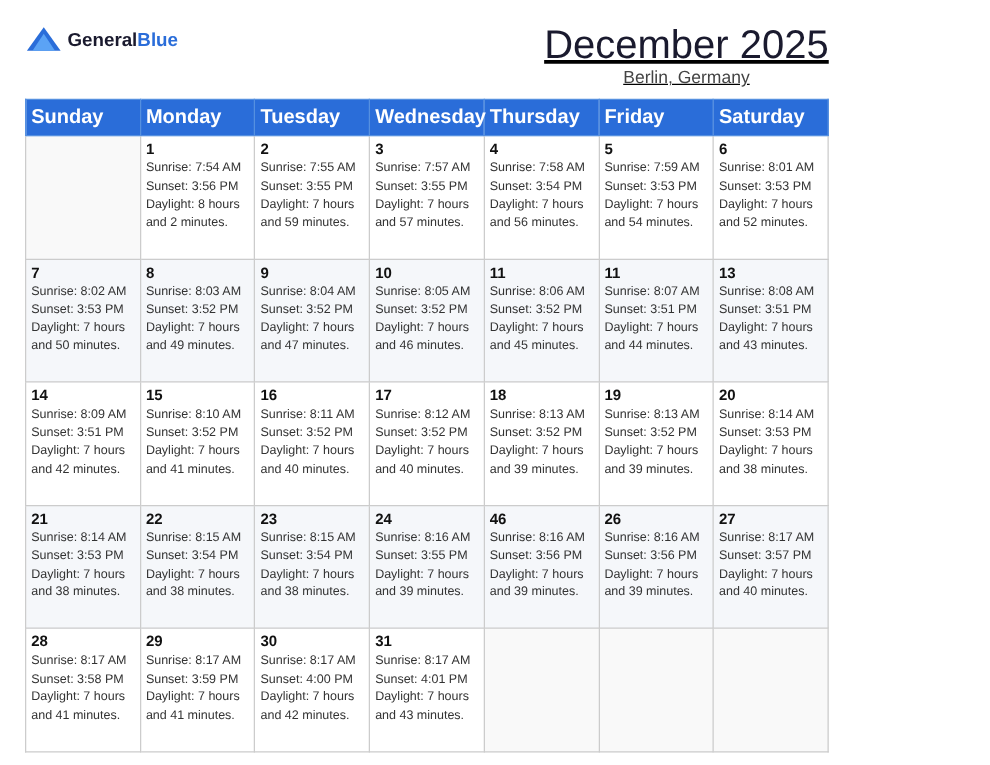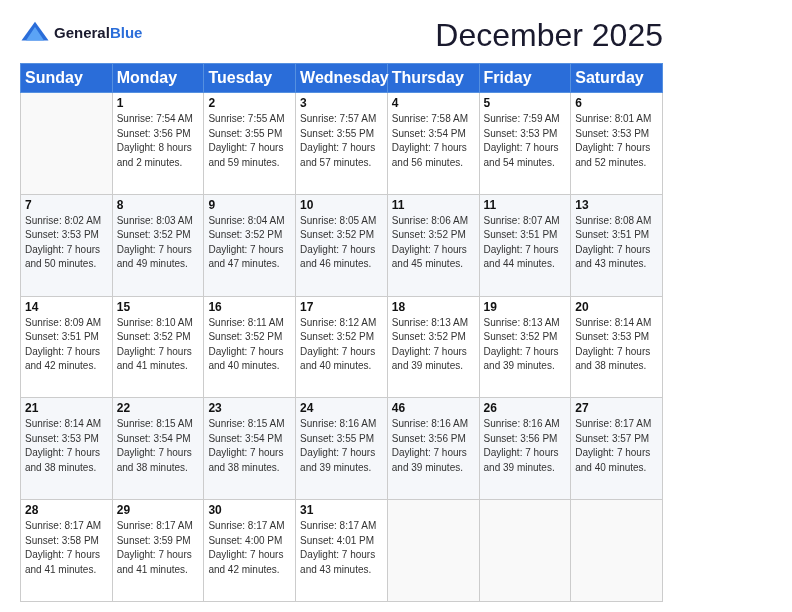--- a/index.html
+++ b/index.html
@@ -33,20 +33,21 @@
       font-weight: bold;
       color: #1a1a2e;
       line-height: 1.1;
     }
     .logo-icon {
       width: 30px;
       height: 30px;
     }
     .title-block {
       text-align: center;
+      text-decoration: underline;
     }
     .month-title {
       font-size: 32px;
       font-weight: normal;
       color: #1a1a2e;
       line-height: 1.1;
     }
     .subtitle {
       font-size: 14px;
       color: #444;
@@ -108,20 +109,21 @@
         <polygon points="20,12 32,30 8,30" fill="#5ba3f5"></polygon>
       </svg>
       <div>
         <div class="logo-text">
           <span style="color:#1a1a2e">General</span><span style="color:#2a6dd9">Blue</span>
         </div>
       </div>
     </div>
     <div class="title-block">
       <div class="month-title">December 2025</div>
+      <div class="subtitle">Berlin, Germany</div>
     </div>
   </div>
 
   <table class="calendar">
     <thead>
       <tr>
       <th>Sunday</th>
           <th>Monday</th>
           <th>Tuesday</th>
           <th>Wednesday</th>

